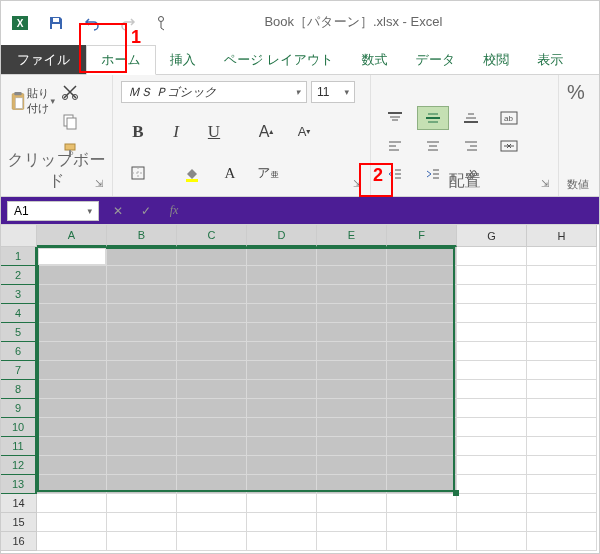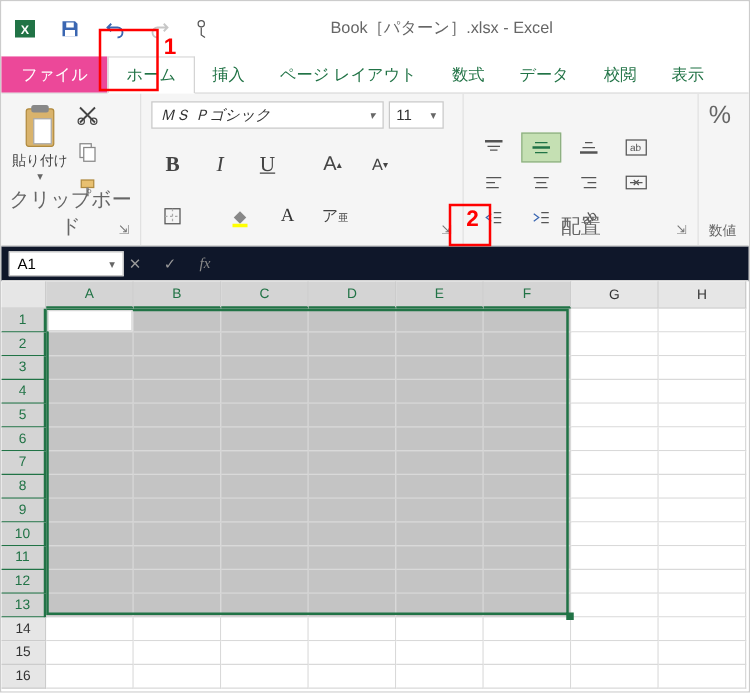--- a/index.html
+++ b/index.html
@@ -42,21 +42,21 @@
   }
   .ribbon-tabs .tab {
     padding: 0 14px;
     display:flex;
     align-items:center;
     color:#217346;
     font-size: 13px;
     cursor:pointer;
   }
   .ribbon-tabs .tab.file {
-    background:#ec4899;
+    background:#404040;
     color:#fff;
     font-size:13px;
     padding: 0 16px;
   }
   .ribbon-tabs .tab.active {
     border:1px solid #d4d4d4;
     border-bottom:1px solid #fff;
     background:#fff;
     margin-bottom:-1px;
   }
@@ -92,21 +92,21 @@
     width:14px; height:14px;
     color:#777;
     font-size:10px;
   }
   
   .clipboard-group { width: 112px; }
   .clipboard-top { display:flex; gap:6px; align-items:flex-start;}
   .paste-big {
     width: 46px;
     display:flex;
-    flex-direction:column;
+    flex-direction:row;
     align-items:center;
     gap:0;
     color:#444;
     font-size:11px;
   }
   .paste-big svg { display:block;}
   .mini-col { display:flex; flex-direction:column; gap:8px; padding-top:2px;}
   
   .font-group { width: 258px; }
   .font-row { display:flex; gap:4px; align-items:center; margin-bottom:6px;}
@@ -158,25 +158,26 @@
     color:#555;
   }
   .align-cell.active { background:#c5e0b3; border:1px solid #8eb082;}
   
   .number-group { width: 40px; }
   .pct { font-size:20px; color:#666;}
   .num-label { font-size:11px; color:#666;}
   
   .formulabar {
     height: 28px;
-    background:#0f172a;
+    background:#4c1d95;
     border-bottom:1px solid #d4d4d4;
     display:flex;
     align-items:center;
     padding: 0 6px;
+    gap: 10px;
   }
   .name-box {
     width: 92px;
     height:20px;
     border:1px solid #c7c7c7;
     background:#fff;
     display:flex;
     align-items:center;
     padding:0 6px;
     font-size:12px;

